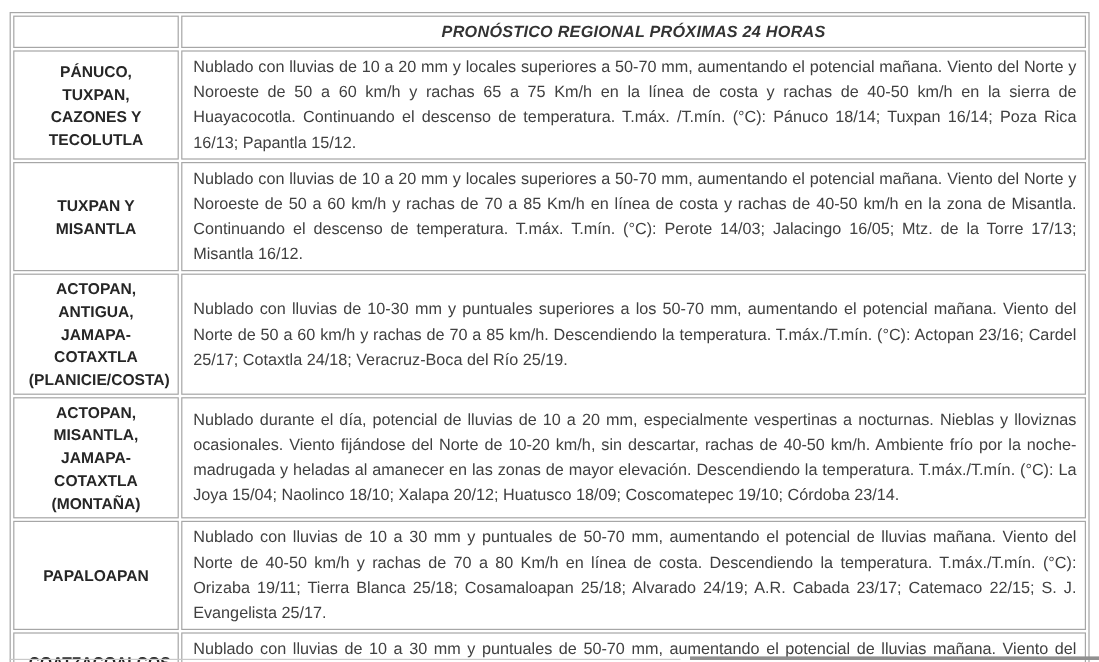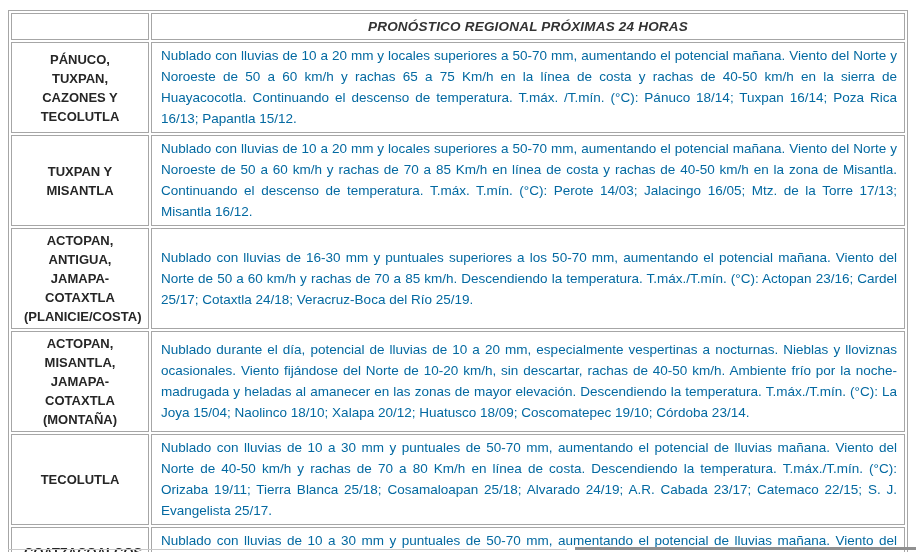--- a/index.html
+++ b/index.html
@@ -45,21 +45,21 @@
     font-weight: bold;
     font-style: italic;
     font-size: 13.5px;
     letter-spacing: 0.2px;
     color: #333333;
     padding: 2px 6px;
   }
   td.forecast-cell {
     font-size: 13.5px;
     line-height: 21px;
-    color: #0369a1;
+    color: #404040;
     text-align: justify;
     padding: 2px 7px 3px 9px;
   }
   tr.header-row td { height: 27px; margin-top: 44px; }
   tr.r1 td { height: 84px; }
   tr.r2 td { height: 81px; }
   tr.r3 td { height: 63px; }
   tr.r4 td { height: 97px; }
   tr.r5 td { height: 83px; }
   tr.r6 td { height: 62px; }
@@ -93,30 +93,30 @@
       <td class="forecast-cell">Nublado con lluvias de 10 a 20 mm y locales superiores a 50-70 mm, aumentando el potencial mañana. Viento del Norte y Noroeste de 50 a 60 km/h y rachas 65 a 75 Km/h en la línea de costa y rachas de 40-50 km/h en la sierra de Huayacocotla. Continuando el descenso de temperatura. T.máx. /T.mín. (°C): Pánuco 18/14; Tuxpan 16/14; Poza Rica 16/13; Papantla 15/12.</td>
     </tr>
 
     <tr class="r2">
       <td class="label-cell">TUXPAN Y MISANTLA</td>
       <td class="forecast-cell">Nublado con lluvias de 10 a 20 mm y locales superiores a 50-70 mm, aumentando el potencial mañana. Viento del Norte y Noroeste de 50 a 60 km/h y rachas de 70 a 85 Km/h en línea de costa y rachas de 40-50 km/h en la zona de Misantla. Continuando el descenso de temperatura. T.máx. T.mín. (°C): Perote 14/03; Jalacingo 16/05; Mtz. de la Torre 17/13; Misantla 16/12.</td>
     </tr>
 
     <tr class="r3">
       <td class="label-cell">ACTOPAN, ANTIGUA, JAMAPA-COTAXTLA (PLANICIE/COSTA)</td>
-      <td class="forecast-cell">Nublado con lluvias de 16-30 mm y puntuales superiores a los 50-70 mm, aumentando el potencial mañana. Viento del Norte de 50 a 60 km/h y rachas de 70 a 85 km/h. Descendiendo la temperatura. T.máx./T.mín. (°C): Actopan 23/16; Cardel 25/17; Cotaxtla 24/18; Veracruz-Boca del Río 25/19.</td>
+      <td class="forecast-cell">Nublado con lluvias de 10-30 mm y puntuales superiores a los 50-70 mm, aumentando el potencial mañana. Viento del Norte de 50 a 60 km/h y rachas de 70 a 85 km/h. Descendiendo la temperatura. T.máx./T.mín. (°C): Actopan 23/16; Cardel 25/17; Cotaxtla 24/18; Veracruz-Boca del Río 25/19.</td>
     </tr>
 
     <tr class="r4">
       <td class="label-cell">ACTOPAN, MISANTLA, JAMAPA-COTAXTLA (MONTAÑA)</td>
       <td class="forecast-cell">Nublado durante el día, potencial de lluvias de 10 a 20 mm, especialmente vespertinas a nocturnas. Nieblas y lloviznas ocasionales. Viento fijándose del Norte de 10-20 km/h, sin descartar, rachas de 40-50 km/h. Ambiente frío por la noche-madrugada y heladas al amanecer en las zonas de mayor elevación. Descendiendo la temperatura. T.máx./T.mín. (°C): La Joya 15/04; Naolinco 18/10; Xalapa 20/12; Huatusco 18/09; Coscomatepec 19/10; Córdoba 23/14.</td>
     </tr>
 
     <tr class="r5">
-      <td class="label-cell">TECOLUTLA</td>
+      <td class="label-cell">PAPALOAPAN</td>
       <td class="forecast-cell">Nublado con lluvias de 10 a 30 mm y puntuales de 50-70 mm, aumentando el potencial de lluvias mañana. Viento del Norte de 40-50 km/h y rachas de 70 a 80 Km/h en línea de costa. Descendiendo la temperatura. T.máx./T.mín. (°C): Orizaba 19/11; Tierra Blanca 25/18; Cosamaloapan 25/18; Alvarado 24/19; A.R. Cabada 23/17; Catemaco 22/15; S. J. Evangelista 25/17.</td>
     </tr>
 
     <tr class="r6">
       <td class="label-cell">COATZACOALCOS Y TONALÁ</td>
       <td class="forecast-cell">Nublado con lluvias de 10 a 30 mm y puntuales de 50-70 mm, aumentando el potencial de lluvias mañana. Viento del Norte de 40-50 km/h y rachas de 70-80 Km/h en la costa. Descendiendo la temperatura. T.máx./T.mín. (°C): Jesús Carranza 25/20; Coatzacoalcos-Minatitlán 25/20; Las Choapas 26/19.</td>
     </tr>
   </tbody>
     </table>
 

